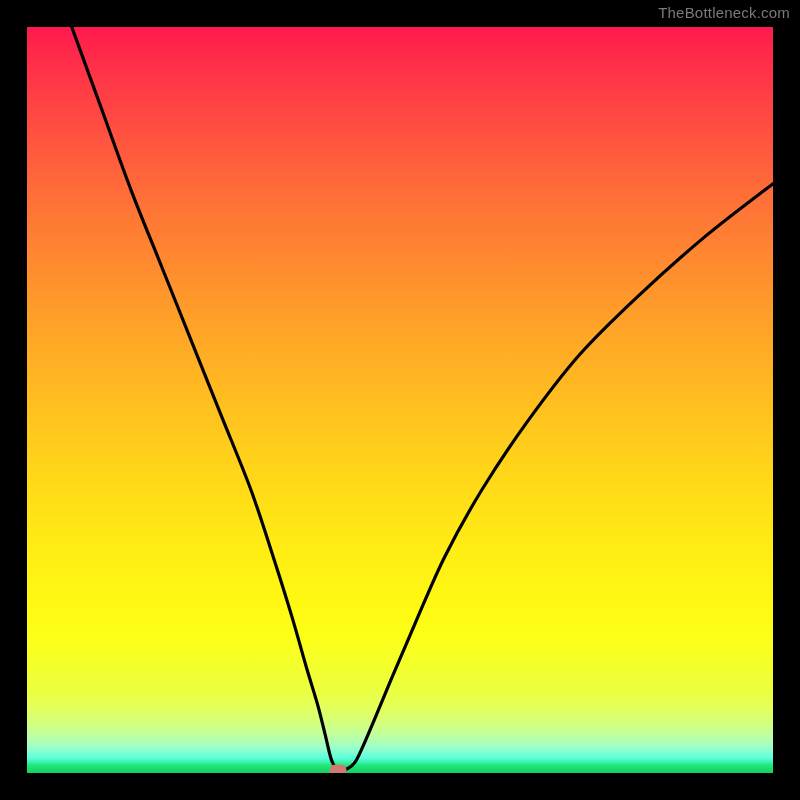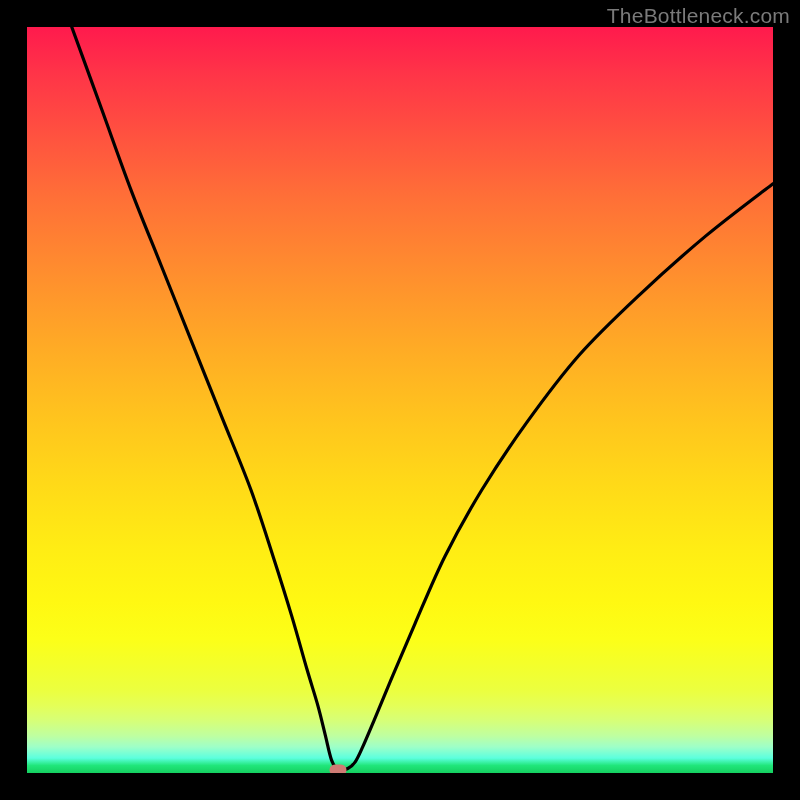--- a/index.html
+++ b/index.html
@@ -60,21 +60,21 @@
     height: 11px;
     border-radius: 6px;
     background: #cf7b74;
     transform: translate(-50%, -50%);
   }
   .watermark {
     position: absolute;
     top: 4px;
     right: 10px;
     color: #7a7a7a;
-    font-size: 21px;
+    font-size: 15px;
     letter-spacing: 0.2px;
     font-weight: 500;
   }
 </style>
 </head>
 <body>
 
 <div class="frame">
   <div class="plot">
     <svg class="curve" viewBox="0 0 746 746" preserveAspectRatio="none">

